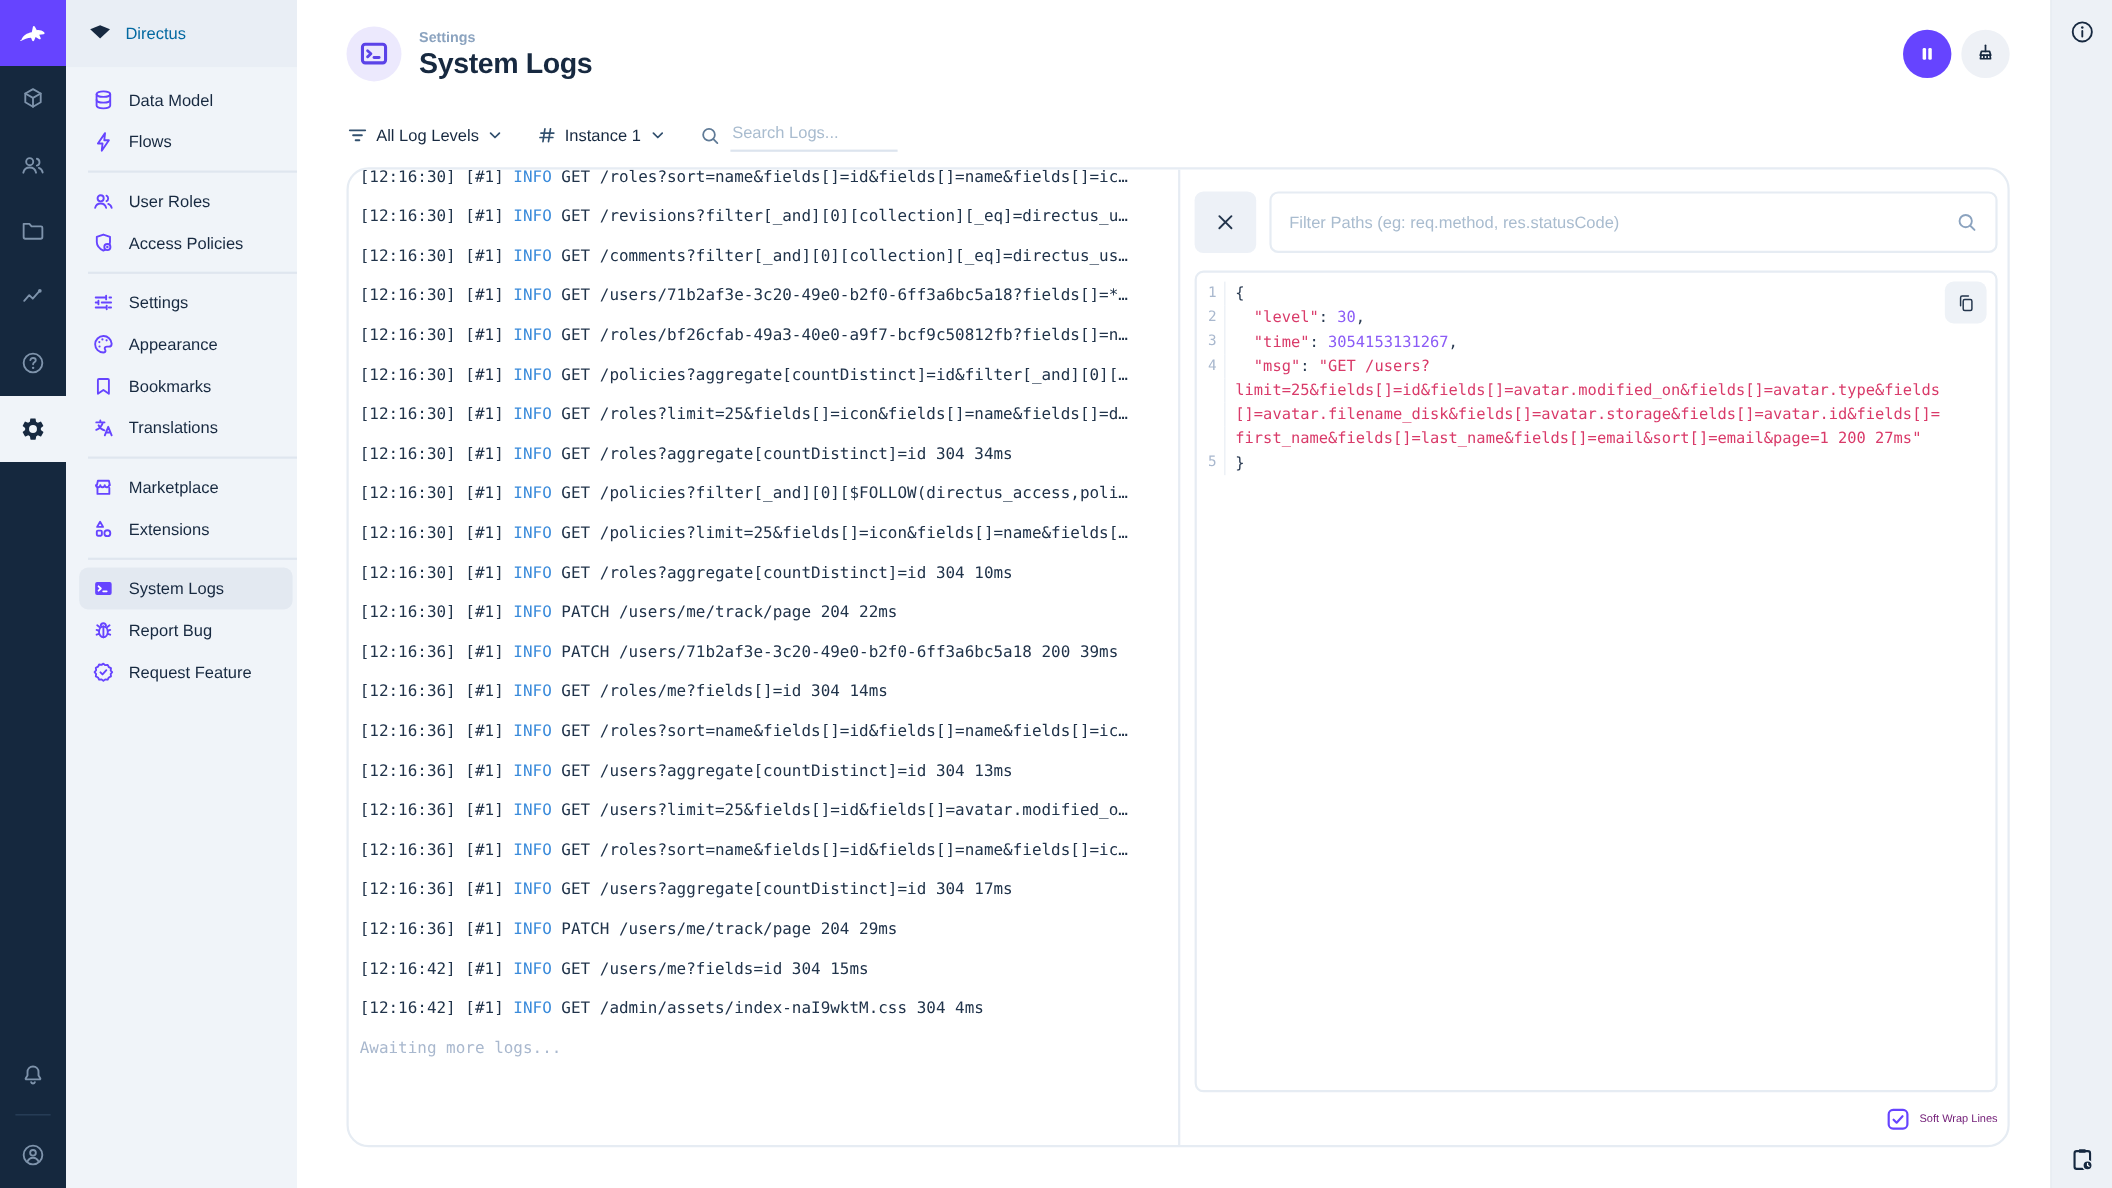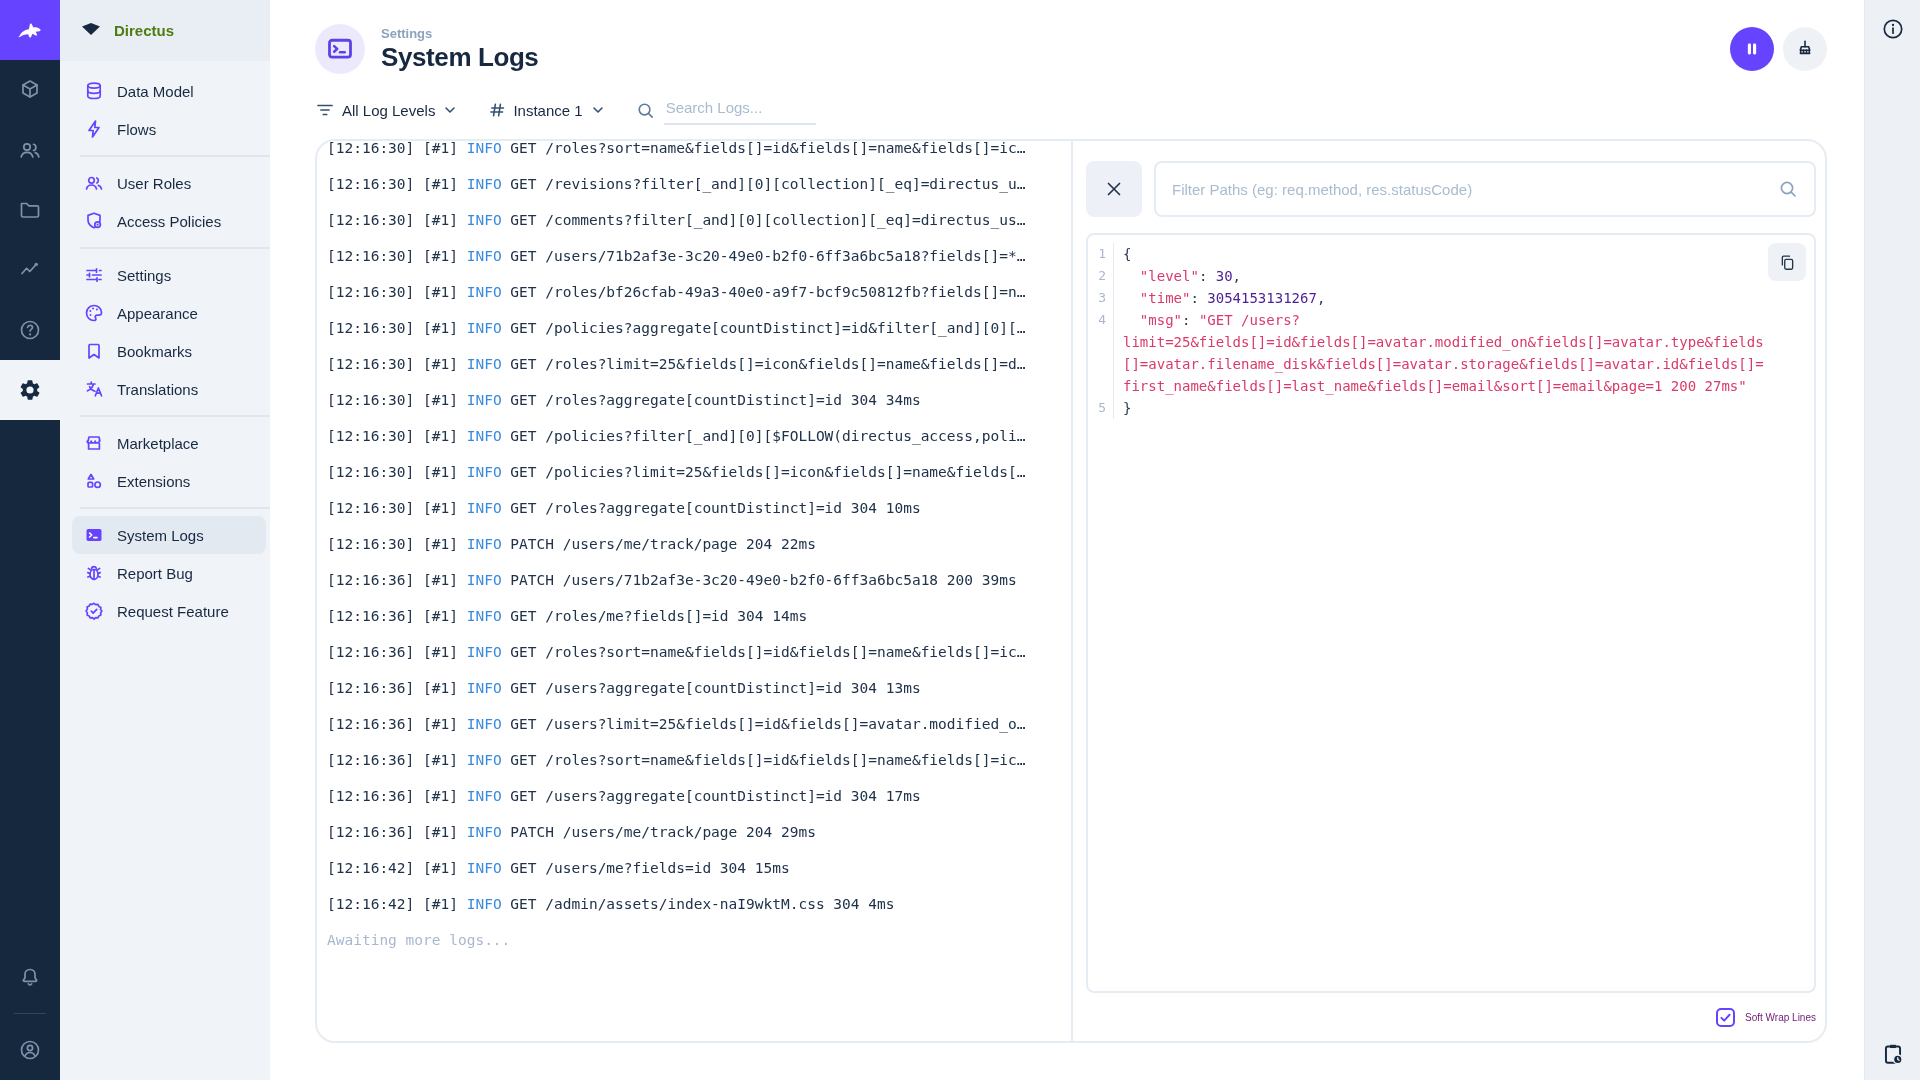--- a/index.html
+++ b/index.html
@@ -11,41 +11,41 @@
   .module-rail { width:60px; background:#15283E; display:flex; flex-direction:column; flex-shrink:0; }
   .logo { width:60px; height:60px; background:#6644FF; display:flex; align-items:center; justify-content:center; cursor:pointer; }
   .mod-btn { width:60px; height:60px; display:flex; align-items:center; justify-content:center; color:#7E93AB; cursor:pointer; }
   .mod-btn.active { background:#F0F4F9; color:#172940; }
   .rail-spacer { flex:1; }
   .rail-divider { height:1px; background:#2E4560; margin:6px 14px; }
 
   
   .nav-sidebar { width:210px; background:#F0F4F9; flex-shrink:0; display:flex; flex-direction:column; }
   .project-header { height:61px; background:#E9EEF5; display:flex; align-items:center; padding:0 20px; gap:12px; cursor:pointer; }
-  .project-name { font-size:15px; font-weight:700; color:#4d7c0f;text-align:right; }
+  .project-name { font-size:15px; font-weight:400; color:#0369a1;text-align:right; }
   .nav-list { list-style:none; padding-top:11px; }
   .nav-item { height:38px; display:flex; align-items:center; gap:13px; padding:0 0 0 24px; font-size:15px; font-weight:500; color:#172940; cursor:pointer; white-space:nowrap; }
   .nav-item .nicon { width:20px; height:20px; color:#6644FF; flex-shrink:0; display:flex; align-items:center; justify-content:center; }
   .nav-item.active { background:#E3E9F1; border-radius:8px; margin:0 4px 0 12px; padding-left:12px; }
   .nav-divider { height:2px; background:#DFE6EF; margin:7px 0 7px 20px; }
 
   
   .main { flex:1; background:#fff; display:flex; flex-direction:column; padding:0 37px 0 45px; min-width:0; }
   .page-header { margin-top:23px; height:52px; display:flex; align-items:center; }
   .badge { width:50px; height:50px; border-radius:50%; background:#ECE9FD; display:flex; align-items:center; justify-content:center; flex-shrink:0; }
   .title-wrap { margin-left:16px; }
   .eyebrow { font-size:13px; font-weight:600; color:#8BA3BF; }
   .page-title { font-size:26px; font-weight:700; color:#172940; letter-spacing:-0.4px; margin-top:1px; }
   .header-spacer { flex:1; }
   .action-btns { display:flex; gap:9px; }
   .round-btn { width:44px; height:44px; border-radius:50%; border:none; display:flex; align-items:center; justify-content:center; cursor:pointer; }
   .round-btn.primary { background:#6644FF; color:#fff; }
   .round-btn.muted { background:#EEF1F6; color:#172940; }
 
-  .toolbar { margin-top:21px; height:28px; display:flex; align-items:center; }
+  .toolbar { margin-top:34px; height:28px; display:flex; align-items:center; }
   .tb-group { display:flex; align-items:center; gap:7px; cursor:pointer; }
   .tb-label { font-size:15px; font-weight:500; color:#172940; }
   .tb-icon { color:#32506E; display:flex; }
   .tb-chevron { color:#32506E; display:flex; }
   .tb-sep { width:30px; }
   .search-group { display:flex; align-items:center; gap:9px; }
   .search-icon { color:#5F7A96; display:flex; }
   .search-input { border:none; outline:none; border-bottom:2px solid #DCE4EE; width:152px; padding:3px 2px 7px; font-size:15px; font-family:"Liberation Sans",sans-serif; color:#172940; background:transparent; }
   .search-input::placeholder { color:#A9BCCF; }
 
@@ -66,21 +66,21 @@
   .filter-input::placeholder { color:#A9BCCF; }
   .filter-search-icon { color:#8BA3BF; display:flex; }
 
   .code-panel { margin-top:16px; flex:1; border:2px solid #E6ECF3; border-radius:8px; position:relative; overflow:hidden; padding:8px 0; min-height:0; background:#fff; }
   .code-line { display:flex; }
   .gutter { width:26px; flex-shrink:0; text-align:right; padding-right:7px; border-right:1.5px solid #E6ECF3; font-family:"DejaVu Sans Mono",monospace; font-size:13px; line-height:22px; color:#A9B8CE; }
   .code-text { padding-left:9px; font-family:"DejaVu Sans Mono",monospace; font-size:14px; line-height:22px; white-space:pre; overflow:hidden; }
   .tok-p { color:#2A3B52; }
   .tok-k { color:#D93A69; }
   .tok-s { color:#D93A69; }
-  .tok-n { color:#4c1d95; }
+  .tok-n { color:#8b5cf6; }
   .copy-btn { position:absolute; top:8px; right:8px; width:38px; height:38px; border:none; border-radius:8px; background:#EEF2F7; color:#24364D; display:flex; align-items:center; justify-content:center; cursor:pointer; }
 
   .soft-wrap-row { margin-top:10px; height:28px; display:flex; align-items:center; justify-content:flex-end; gap:10px; flex-shrink:0; }
   .checkbox { width:19px; height:19px; border:2px solid #6644FF; border-radius:5px; background:#fff; display:flex; align-items:center; justify-content:center; cursor:pointer; color:#6644FF; }
   .soft-wrap-label { font-size:10px; font-weight:400; color:#701a75; }
 
   
   .right-rail { width:56px; flex-shrink:0; background:#EDF1F6; border-left:1px solid #E4EAEF; display:flex; flex-direction:column; align-items:center; justify-content:space-between; padding:17px 0 13px; color:#172940; }
   .rail-icon-btn { background:none; border:none; color:#172940; cursor:pointer; display:flex; }
 

